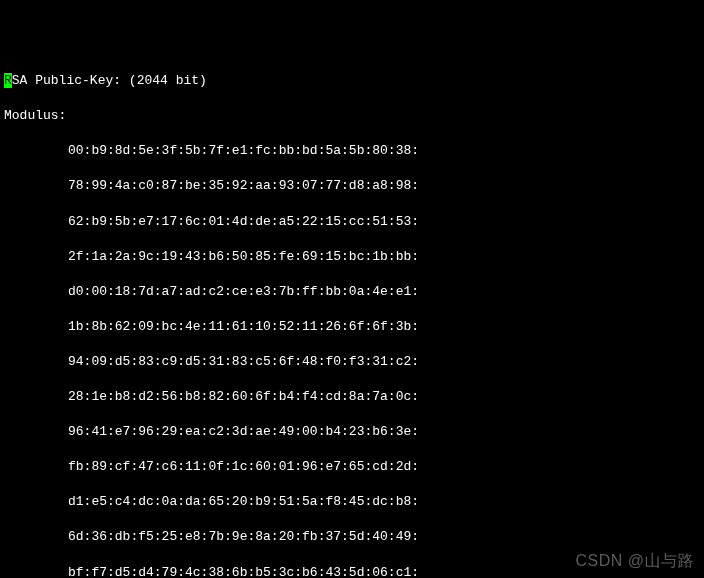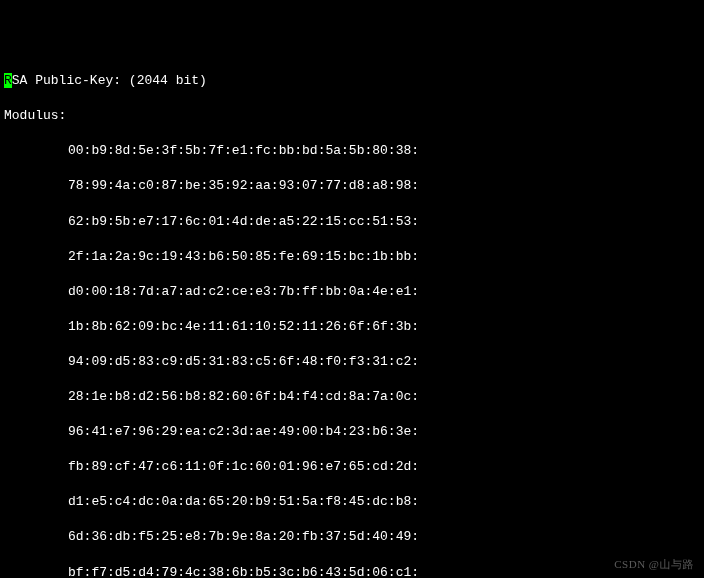--- a/index.html
+++ b/index.html
@@ -28,22 +28,22 @@
       display: block;
     }
     .indent {
       padding-left: 64px;
     }
     .watermark {
       position: absolute;
       right: 10px;
       bottom: 6px;
       color: rgba(180,180,180,0.5);
-      font-family: Liberation Serif, serif;
-      font-size: 11px;
+      font-family: Liberation Sans, sans-serif;
+      font-size: 16px;
       letter-spacing: 0.5px;
     }
   </style>
 </head>
 <body>
 
 
 
 <span class="line"><span class="cursor">R</span><span>SA Public-Key: (2044 bit)</span></span>
 <span class="line">Modulus:</span>

